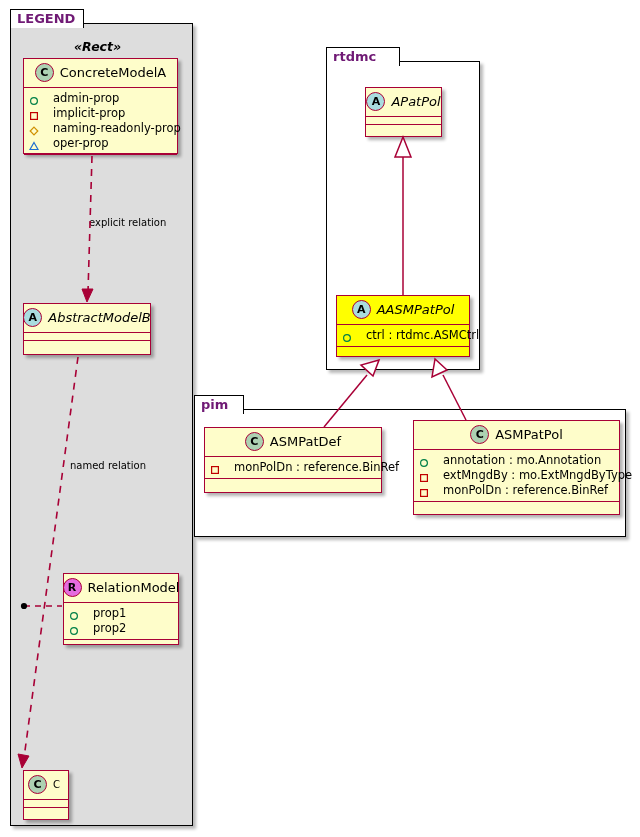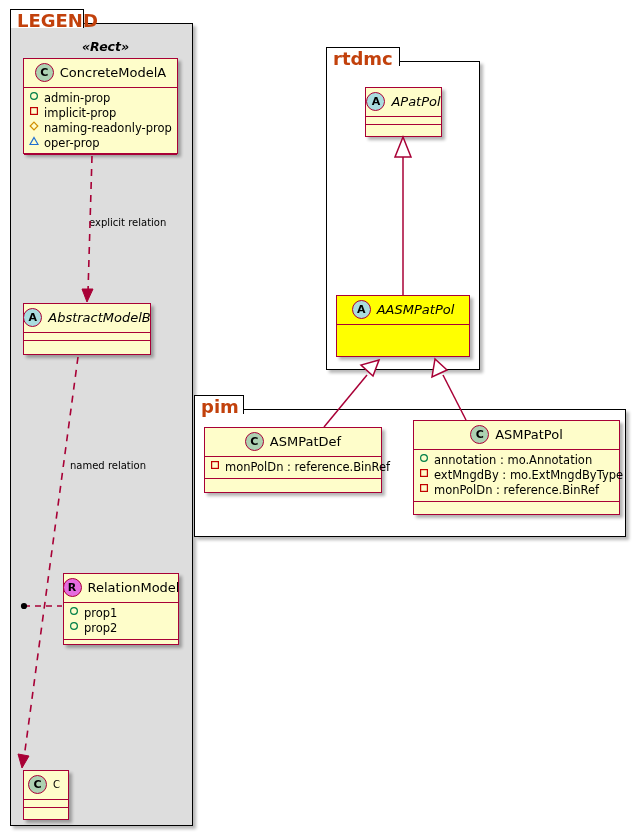--- a/index.html
+++ b/index.html
@@ -25,22 +25,22 @@
     border: 1.5px solid #000000;
     box-shadow: 3px 3px 3px rgba(0,0,0,0.28);
   }
   .pkg-tab {
     position: absolute;
     box-sizing: border-box;
     border: 1.5px solid #000000;
     border-bottom: none;
     background: #ffffff;
     font-weight: bold;
-    font-size: 18px;
-    color: #c2410c;
+    font-size: 13px;
+    color: #701a75;
     line-height: 1;
     padding: 4px 16px 4px 6px;
     white-space: nowrap;
   }
   .pkg-tab .fold {
     position: absolute;
     right: 0px;
     top: 0px;
     width: 0;
     height: 0;
@@ -82,22 +82,22 @@
     min-height: 7px;
   }
   .cls-attrs.empty { padding: 0; height: 7px; }
   .cls-methods {
     height: 8px;
     padding: 0;
   }
 
   .attr {
     display: flex;
-    align-items: flex-start;
-    gap: 5px;
+    align-items: flex-end;
+    gap: 14px;
     font-size: 11.5px;
     color: #000000;
     line-height: 15px;
     white-space: nowrap;
   }
 
   
   .badge {
     width: 17px;
     height: 17px;
@@ -152,21 +152,21 @@
   <div class="pkg" id="legend-pkg" style="left:10px; top:23px; width:183px; height:803px;"></div>
   <div class="pkg-tab" style="left:10px; top:9px; width:74px; height:19px; padding:2px 18px 2px 6px;">
     <span>LEGEND</span>
     <svg class="fold" width="16" height="19" viewBox="0 0 16 19">
       <path d="M0,0 L14,18 L14,0 Z" fill="#ffffff" stroke="none"></path>
       <path d="M0,0 L14,18" stroke="#000000" stroke-width="1.5" fill="none"></path>
       <path d="M14,18 L14,0" stroke="#000000" stroke-width="1.5" fill="none"></path>
     </svg>
   </div>
 
-  <div class="stereo" style="left:82px; top:39px;">«Rect»</div>
+  <div class="stereo" style="left:74px; top:39px;">«Rect»</div>
 
   <div class="cls" id="c-ConcreteModelA" style="left:23px; top:58px; width:155px; height:96px;">
     <div class="cls-title">
       <span class="badge C">C</span>
       <span class="nm">ConcreteModelA</span>
     </div>
     <div class="cls-attrs">
       <div class="attr">
         <svg class="mk" viewBox="0 0 10 10">
           <circle cx="5" cy="5" r="3.4" fill="none" stroke="#038048" stroke-width="1.2"></circle>
@@ -255,20 +255,28 @@
     </div>
     <div class="cls-attrs empty"></div>
     <div class="cls-methods"></div>
   </div>
 
   <div class="cls hl" id="c-AASMPatPol" style="left:336px; top:295px; width:134px; height:62px;">
     <div class="cls-title">
       <span class="badge A">A</span>
       <span class="nm ital">AASMPatPol</span>
     </div>
+    <div class="cls-attrs">
+      <div class="attr">
+        <svg class="mk" viewBox="0 0 10 10">
+          <circle cx="5" cy="5" r="3.4" fill="none" stroke="#038048" stroke-width="1.2"></circle>
+        </svg>
+        <span>ctrl : rtdmc.ASMCtrl</span>
+      </div>
+    </div>
     <div class="cls-methods"></div>
   </div>
 
   <div class="pkg" id="pim-pkg" style="left:194px; top:409px; width:432px; height:128px;"></div>
   <div class="pkg-tab" style="left:194px; top:395px; width:50px; height:19px; padding:2px 18px 2px 6px;">
     <span>pim</span>
     <svg class="fold" width="16" height="19" viewBox="0 0 16 19">
       <path d="M0,0 L14,18 L14,0 Z" fill="#ffffff" stroke="none"></path>
       <path d="M0,0 L14,18" stroke="#000000" stroke-width="1.5" fill="none"></path>
       <path d="M14,18 L14,0" stroke="#000000" stroke-width="1.5" fill="none"></path>

